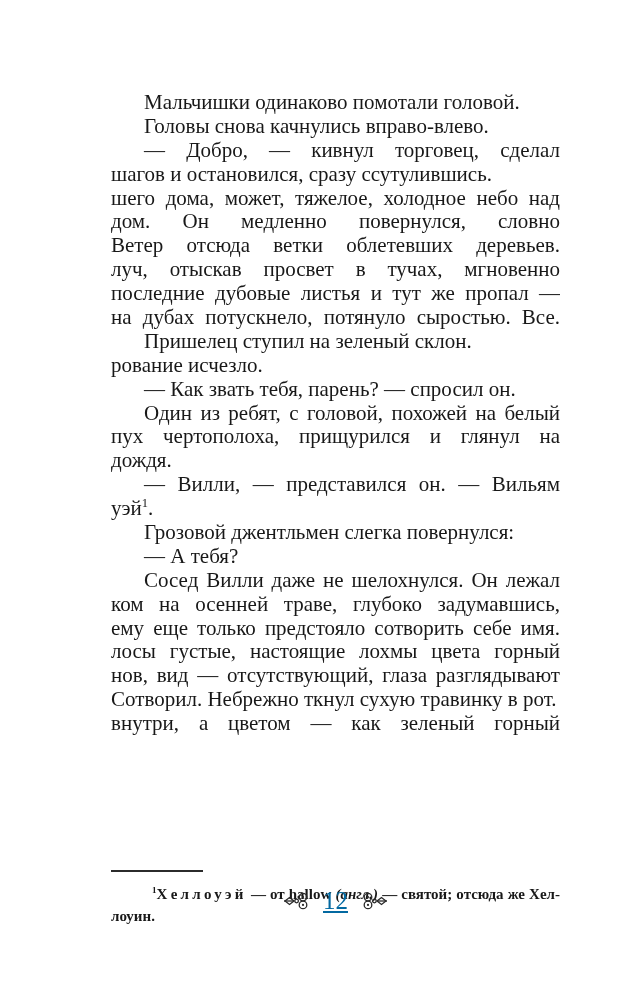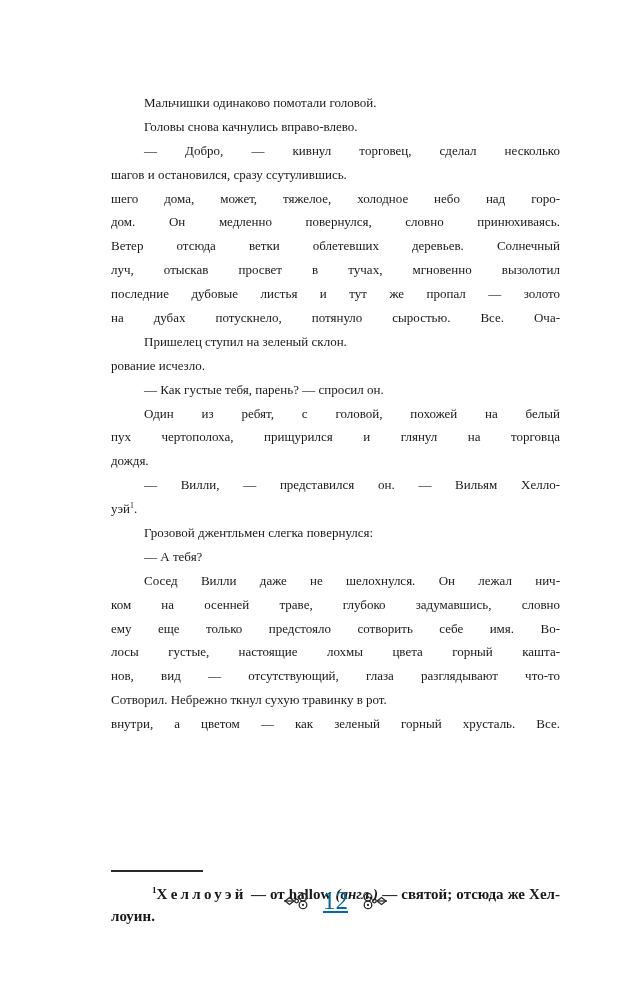--- a/index.html
+++ b/index.html
@@ -4,21 +4,21 @@
 <style>
   html,body{margin:0;padding:0;}
   body{
     width:619px;height:1000px;position:relative;overflow:hidden;
     background:#ffffff;color:#181818;
     font-family:"Liberation Serif","DejaVu Serif",serif;
   }
   .textcol{position:absolute;left:111px;width:449px;}
   #body-lines{top:91px;}
   .bl{
-    font-size:13px;line-height:23.9px;height:23.9px;
+    font-size:21px;line-height:23.9px;height:23.9px;
     overflow:hidden;white-space:normal;
   }
   .bl.just{text-align:justify;text-align-last:justify;}
   .bl.indent{text-indent:33px;}
   .sup{font-size:0.6em;vertical-align:super;line-height:0;}
   .i{font-style:italic;}
   .sp{letter-spacing:0.22em;}
   #footnote{top:870px;font-weight:bold;}
   .fn-rule{width:92px;height:0;border-top:2px solid #2b2b2b;margin-bottom:11px;}
   .fl{font-size:15px;line-height:22px;height:22px;overflow:hidden;}
@@ -43,21 +43,21 @@
       <div class="bl just indent"><span>— Добро, — кивнул торговец, сделал несколько</span></div>
       <div class="bl"><span>шагов и остановился, сразу ссутулившись.</span></div>
       <div class="bl just"><span>шего дома, может, тяжелое, холодное небо над горо-</span></div>
       <div class="bl just"><span>дом. Он медленно повернулся, словно принюхиваясь.</span></div>
       <div class="bl just"><span>Ветер отсюда ветки облетевших деревьев. Солнечный</span></div>
       <div class="bl just"><span>луч, отыскав просвет в тучах, мгновенно вызолотил</span></div>
       <div class="bl just"><span>последние дубовые листья и тут же пропал — золото</span></div>
       <div class="bl just"><span>на дубах потускнело, потянуло сыростью. Все. Оча-</span></div>
       <div class="bl indent"><span>Пришелец ступил на зеленый склон.</span></div>
       <div class="bl"><span>рование исчезло.</span></div>
-      <div class="bl indent"><span>— Как густые тебя, парень? — спросил он.</span></div>
+      <div class="bl indent"><span>— Как звать тебя, парень? — спросил он.</span></div>
       <div class="bl just indent"><span>Один из ребят, с головой, похожей на белый</span></div>
       <div class="bl just"><span>пух чертополоха, прищурился и глянул на торговца</span></div>
       <div class="bl"><span>дождя.</span></div>
       <div class="bl just indent"><span>— Вилли, — представился он. — Вильям Хелло-</span></div>
       <div class="bl"><span>уэй</span><span class="sup">1</span><span>.</span></div>
       <div class="bl indent"><span>Грозовой джентльмен слегка повернулся:</span></div>
       <div class="bl indent"><span>— А тебя?</span></div>
       <div class="bl just indent"><span>Сосед Вилли даже не шелохнулся. Он лежал нич-</span></div>
       <div class="bl just"><span>ком на осенней траве, глубоко задумавшись, словно</span></div>
       <div class="bl just"><span>ему еще только предстояло сотворить себе имя. Во-</span></div>

